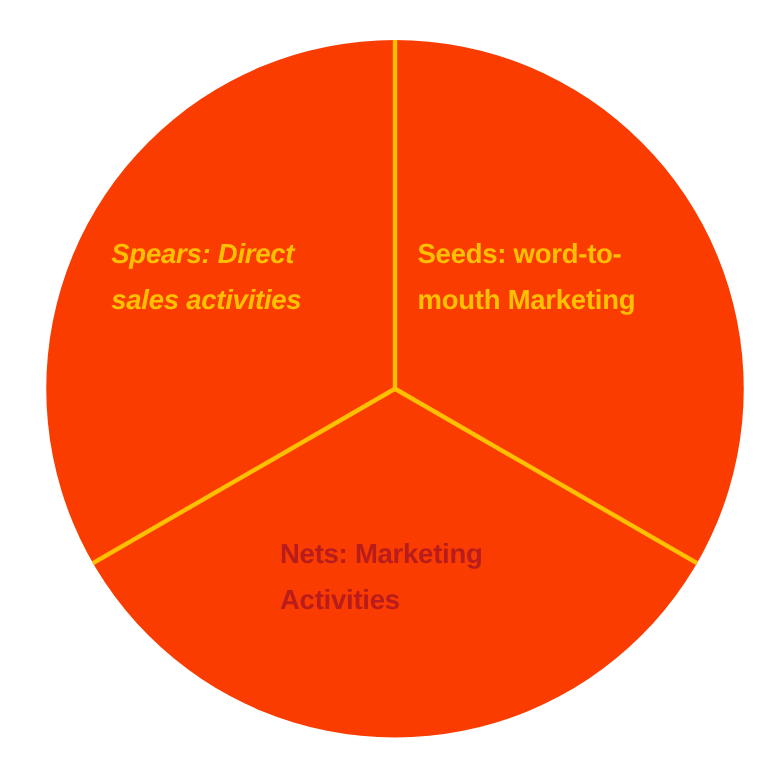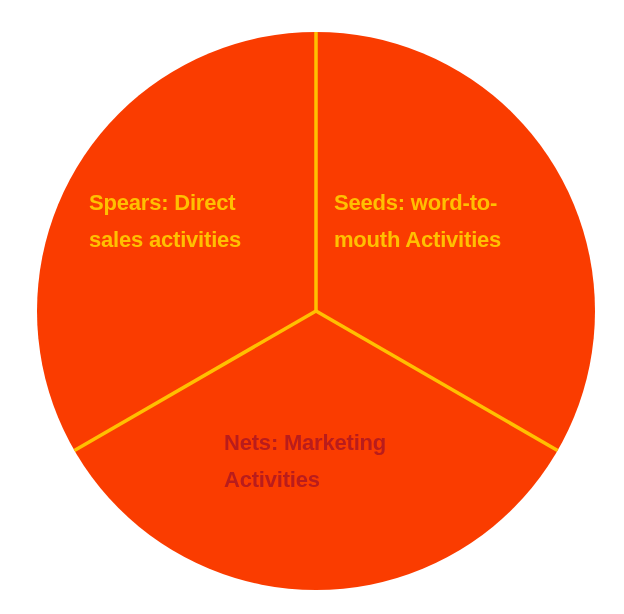--- a/index.html
+++ b/index.html
@@ -54,20 +54,20 @@
 
   <circle cx="316" cy="311" r="279" fill="#FA3C00"></circle>
 
   <line x1="316" y1="311" x2="316" y2="32" stroke="#FFC000" stroke-width="3.5"></line>
 
   <line x1="316" y1="311" x2="557.6" y2="450.5" stroke="#FFC000" stroke-width="3.5"></line>
 
   <line x1="316" y1="311" x2="74.4" y2="450.5" stroke="#FFC000" stroke-width="3.5"></line>
 </svg>
 
-<div class="slice-label" id="label-spears" style="color: rgb(255, 192, 0);">Spears: Direct
+<div class="slice-label" id="label-spears" style="color: rgb(255, 192, 0); font-style: italic;">Spears: Direct
 sales activities</div>
 
 <div class="slice-label" id="label-seeds" style="color: rgb(255, 192, 0);">Seeds: word-to-
-mouth Activities</div>
+mouth Marketing</div>
 
 <div class="slice-label" id="label-nets" style="color: #b91c1c;">Nets: Marketing
 Activities</div>
 
 </body></html>

